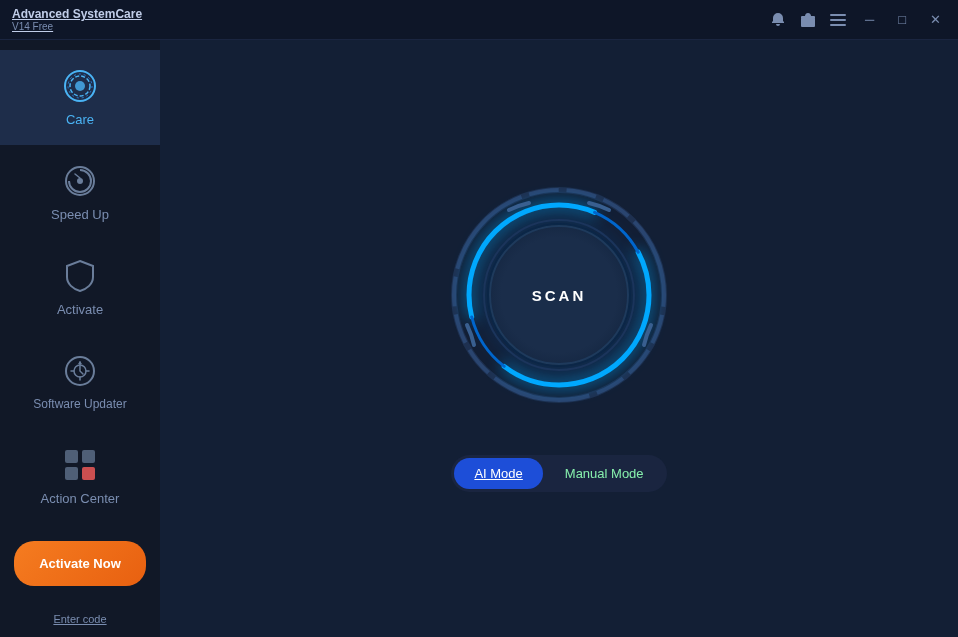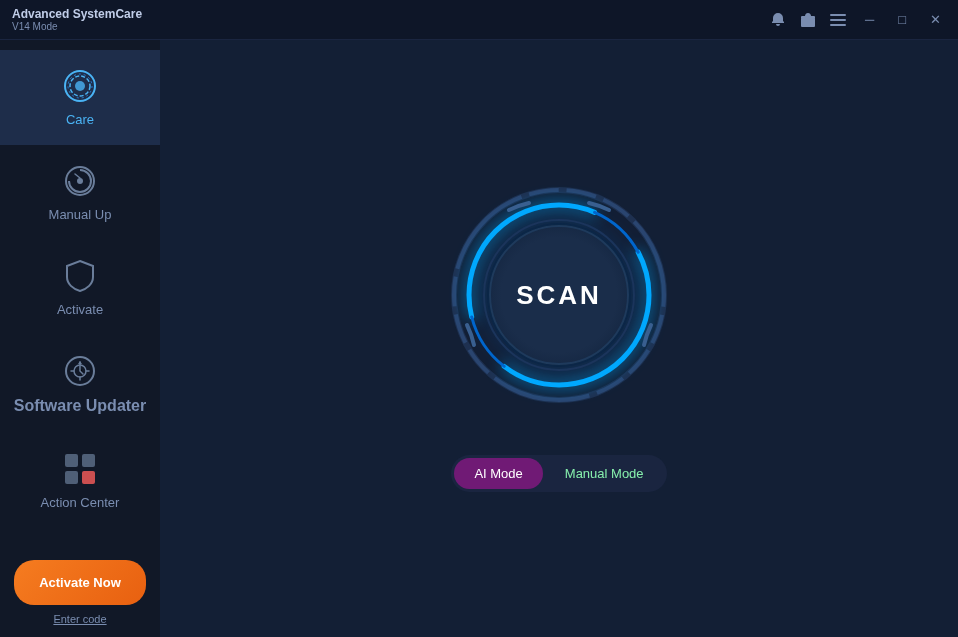--- a/index.html
+++ b/index.html
@@ -20,20 +20,21 @@
       display: flex;
       align-items: center;
       padding: 0 12px;
       flex-shrink: 0;
       border-bottom: 1px solid #1a2540;
     }
     .titlebar-title {
       color: #c0cde8;
       font-size: 12px;
       flex: 1;
+      text-decoration: underline;
     }
     .titlebar-title span {
       display: block;
       color: #7a8db0;
       font-size: 10px;
     }
     .titlebar-controls {
       display: flex;
       gap: 14px;
       align-items: center;
@@ -114,20 +115,21 @@
       font-weight: 600;
       cursor: pointer;
     }
     .enter-code {
       color: #7a8db0;
       font-size: 11px;
       text-decoration: underline;
       cursor: pointer;
       background: none;
       border: none;
+      margin-top: 19px;
     }
 
     
     .content {
       flex: 1;
       background: #131f35;
       display: flex;
       flex-direction: column;
       align-items: center;
       justify-content: center;
@@ -151,21 +153,21 @@
       background: radial-gradient(circle, #1a2d4a 60%, #0e1f38 100%);
       display: flex;
       align-items: center;
       justify-content: center;
       border: 2px solid #1e3a5c;
       box-shadow: 0 0 30px rgba(0,100,200,0.3);
       cursor: pointer;
     }
     .scan-text {
       color: #ffffff;
-      font-size: 26px;
+      font-size: 15px;
       font-weight: 600;
       letter-spacing: 3px;
     }
 
     
     .mode-toggle {
       display: flex;
       background: #1a2540;
       border-radius: 20px;
       padding: 3px;
@@ -174,38 +176,39 @@
     .mode-btn {
       padding: 8px 20px;
       border-radius: 17px;
       border: none;
       font-size: 13px;
       cursor: pointer;
       font-weight: 500;
       transition: all 0.2s;
     }
     .mode-btn.active {
-      background: #701a75;
+      background: #1d4ed8;
       color: #fff;
+      text-decoration: underline;
     }
     .mode-btn.inactive {
       background: transparent;
       color: #86efac;
     }
 
     
     svg { display: block; }
   </style>
 </head>
 <body>
 
 <div class="titlebar">
   <div class="titlebar-title">
     <strong>Advanced SystemCare</strong>
-    <span>V14 Mode</span>
+    <span>V14 Free</span>
   </div>
   <div class="titlebar-controls">
     <span class="titlebar-icon">
       <svg width="16" height="16" viewBox="0 0 16 16" fill="#7a8db0">
         <path d="M8 1a5 5 0 0 0-5 5v3l-1 1v1h12v-1l-1-1V6a5 5 0 0 0-5-5zm0 13a2 2 0 0 0 2-2H6a2 2 0 0 0 2 2z"></path>
       </svg>
     </span>
     <span class="titlebar-icon">
       <svg width="16" height="16" viewBox="0 0 16 16" fill="#7a8db0">
         <rect x="1" y="6" width="14" height="9" rx="1"></rect>
@@ -244,21 +247,21 @@
 
     <div class="sidebar-item">
       <div class="sidebar-icon">
         <svg width="34" height="34" viewBox="0 0 34 34">
           <circle cx="17" cy="17" r="14" stroke="#6a7d9a" stroke-width="2" fill="none"></circle>
           <path d="M17 6 A11 11 0 1 1 6 17" stroke="#6a7d9a" stroke-width="2" fill="none"></path>
           <circle cx="17" cy="17" r="3" fill="#6a7d9a"></circle>
           <line x1="17" y1="14" x2="12" y2="10" stroke="#6a7d9a" stroke-width="1.5" stroke-linecap="round"></line>
         </svg>
       </div>
-      <span class="sidebar-label">Manual Up</span>
+      <span class="sidebar-label">Speed Up</span>
     </div>
 
     <div class="sidebar-item">
       <div class="sidebar-icon">
         <svg width="30" height="34" viewBox="0 0 30 34">
           <path d="M15 2 L28 7 L28 18 C28 25 22 30 15 32 C8 30 2 25 2 18 L2 7 Z" stroke="#6a7d9a" stroke-width="2" fill="none"></path>
         </svg>
       </div>
       <span class="sidebar-label">Activate</span>
     </div>
@@ -266,21 +269,21 @@
     <div class="sidebar-item">
       <div class="sidebar-icon">
         <svg width="34" height="34" viewBox="0 0 34 34">
           <circle cx="17" cy="17" r="14" stroke="#6a7d9a" stroke-width="2" fill="none"></circle>
           <circle cx="17" cy="17" r="6" stroke="#6a7d9a" stroke-width="1.5" fill="none"></circle>
           <path d="M17 8 L17 11 M17 23 L17 26 M8 17 L11 17 M23 17 L26 17" stroke="#6a7d9a" stroke-width="1.5" stroke-linecap="round"></path>
           <path d="M17 12 L17 17 L20 20" stroke="#6a7d9a" stroke-width="1.5" stroke-linecap="round"></path>
           <path d="M17 7 L19 10 L15 10 Z" fill="#6a7d9a"></path>
         </svg>
       </div>
-      <span class="sidebar-label" style="font-size:16px;font-weight:bold;">Software Updater</span>
+      <span class="sidebar-label" style="font-size:12px;">Software Updater</span>
     </div>
 
     <div class="sidebar-item">
       <div class="sidebar-icon">
         <svg width="34" height="34" viewBox="0 0 34 34">
           <rect x="2" y="2" width="13" height="13" rx="2" fill="#6a7d9a" opacity="0.7"></rect>
           <rect x="19" y="2" width="13" height="13" rx="2" fill="#6a7d9a" opacity="0.7"></rect>
           <rect x="2" y="19" width="13" height="13" rx="2" fill="#6a7d9a" opacity="0.7"></rect>
           <rect x="19" y="19" width="13" height="13" rx="2" fill="#e05555" opacity="0.9"></rect>
         </svg>

